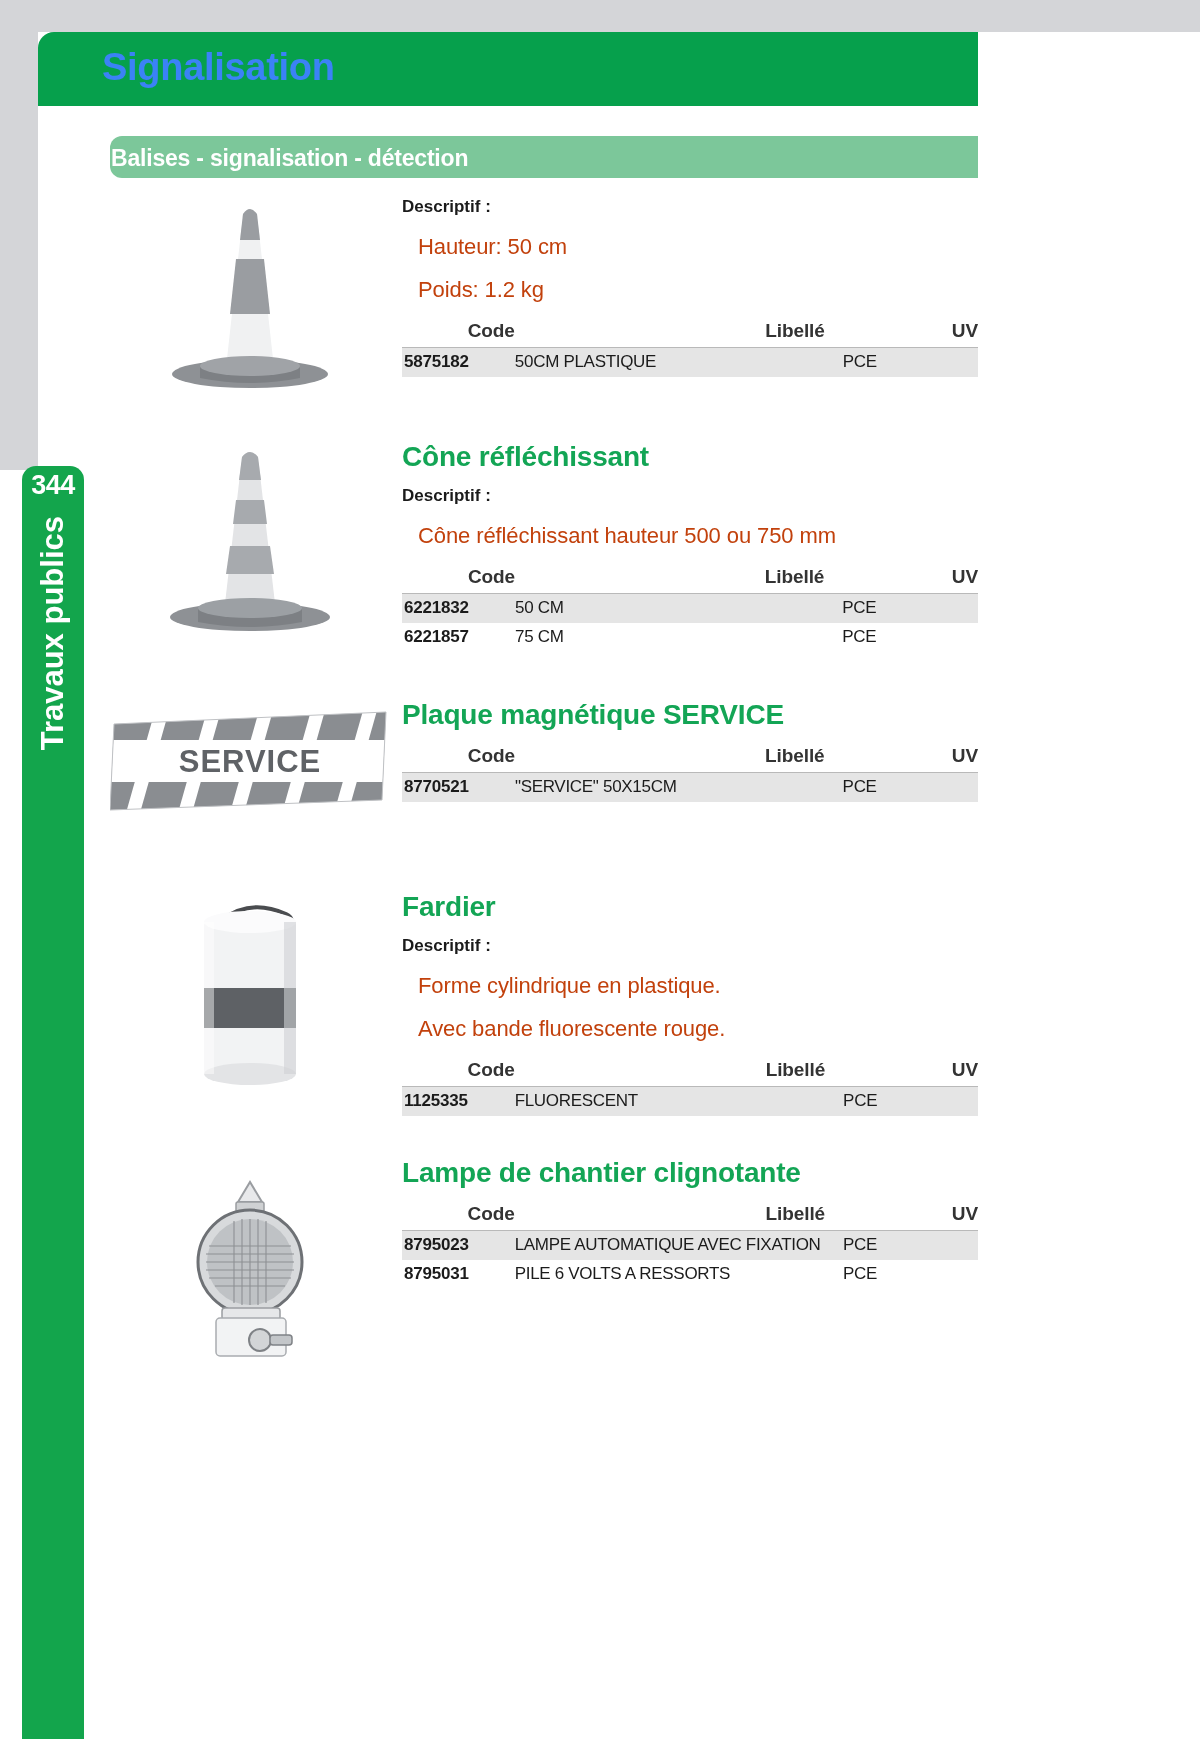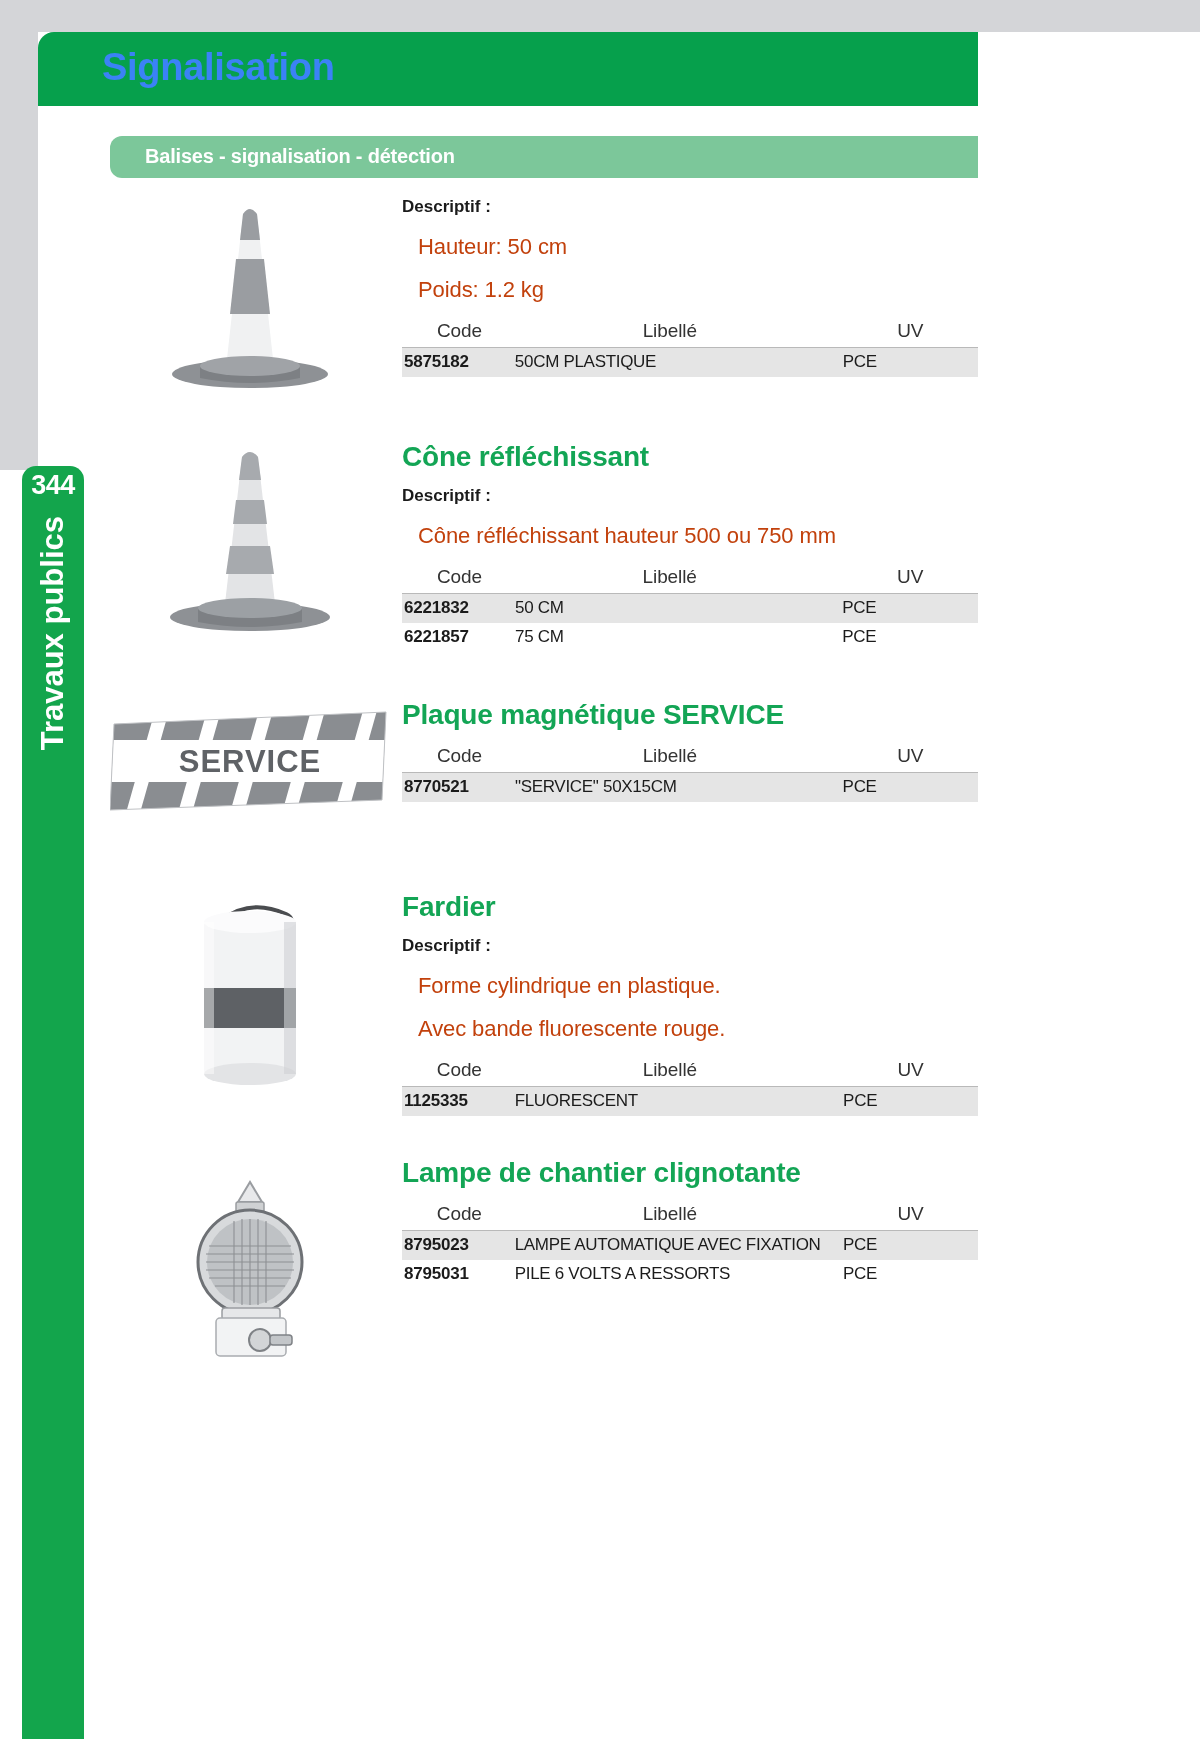--- a/index.html
+++ b/index.html
@@ -117,24 +117,24 @@
     left: 110px;
     top: 136px;
     width: 868px;
     height: 42px;
     background: #7cc79a;
     border-top-left-radius: 12px;
     border-bottom-left-radius: 12px;
   }
   .section-bar-title {
     position: absolute;
-    left: 145px;
+    left: 111px;
     top: 145px;
     color: #ffffff;
-    font-size: 20px;
+    font-size: 23px;
     font-weight: bold;
     letter-spacing: -0.2px;
   }
 
   
   .product {
     position: absolute;
     left: 110px;
     width: 868px;
   }
@@ -173,23 +173,23 @@
     letter-spacing: -0.1px;
   }
 
   
   table.codes {
     border-collapse: collapse;
     width: 576px;
     margin-top: 16px;
   }
   table.codes th {
-    text-align: center;
+    text-align: right;
     font-size: 19px;
-    font-weight: normal;
+    font-weight: bold;
     color: #333333;
     padding: 0 0 5px 0;
     border-bottom: 1px solid #b9b9b9;
     letter-spacing: -0.1px;
   }
   table.codes td {
     font-size: 17px;
     color: #1b1b1b;
     padding: 4px 0 5px 0;
     letter-spacing: -0.3px;

